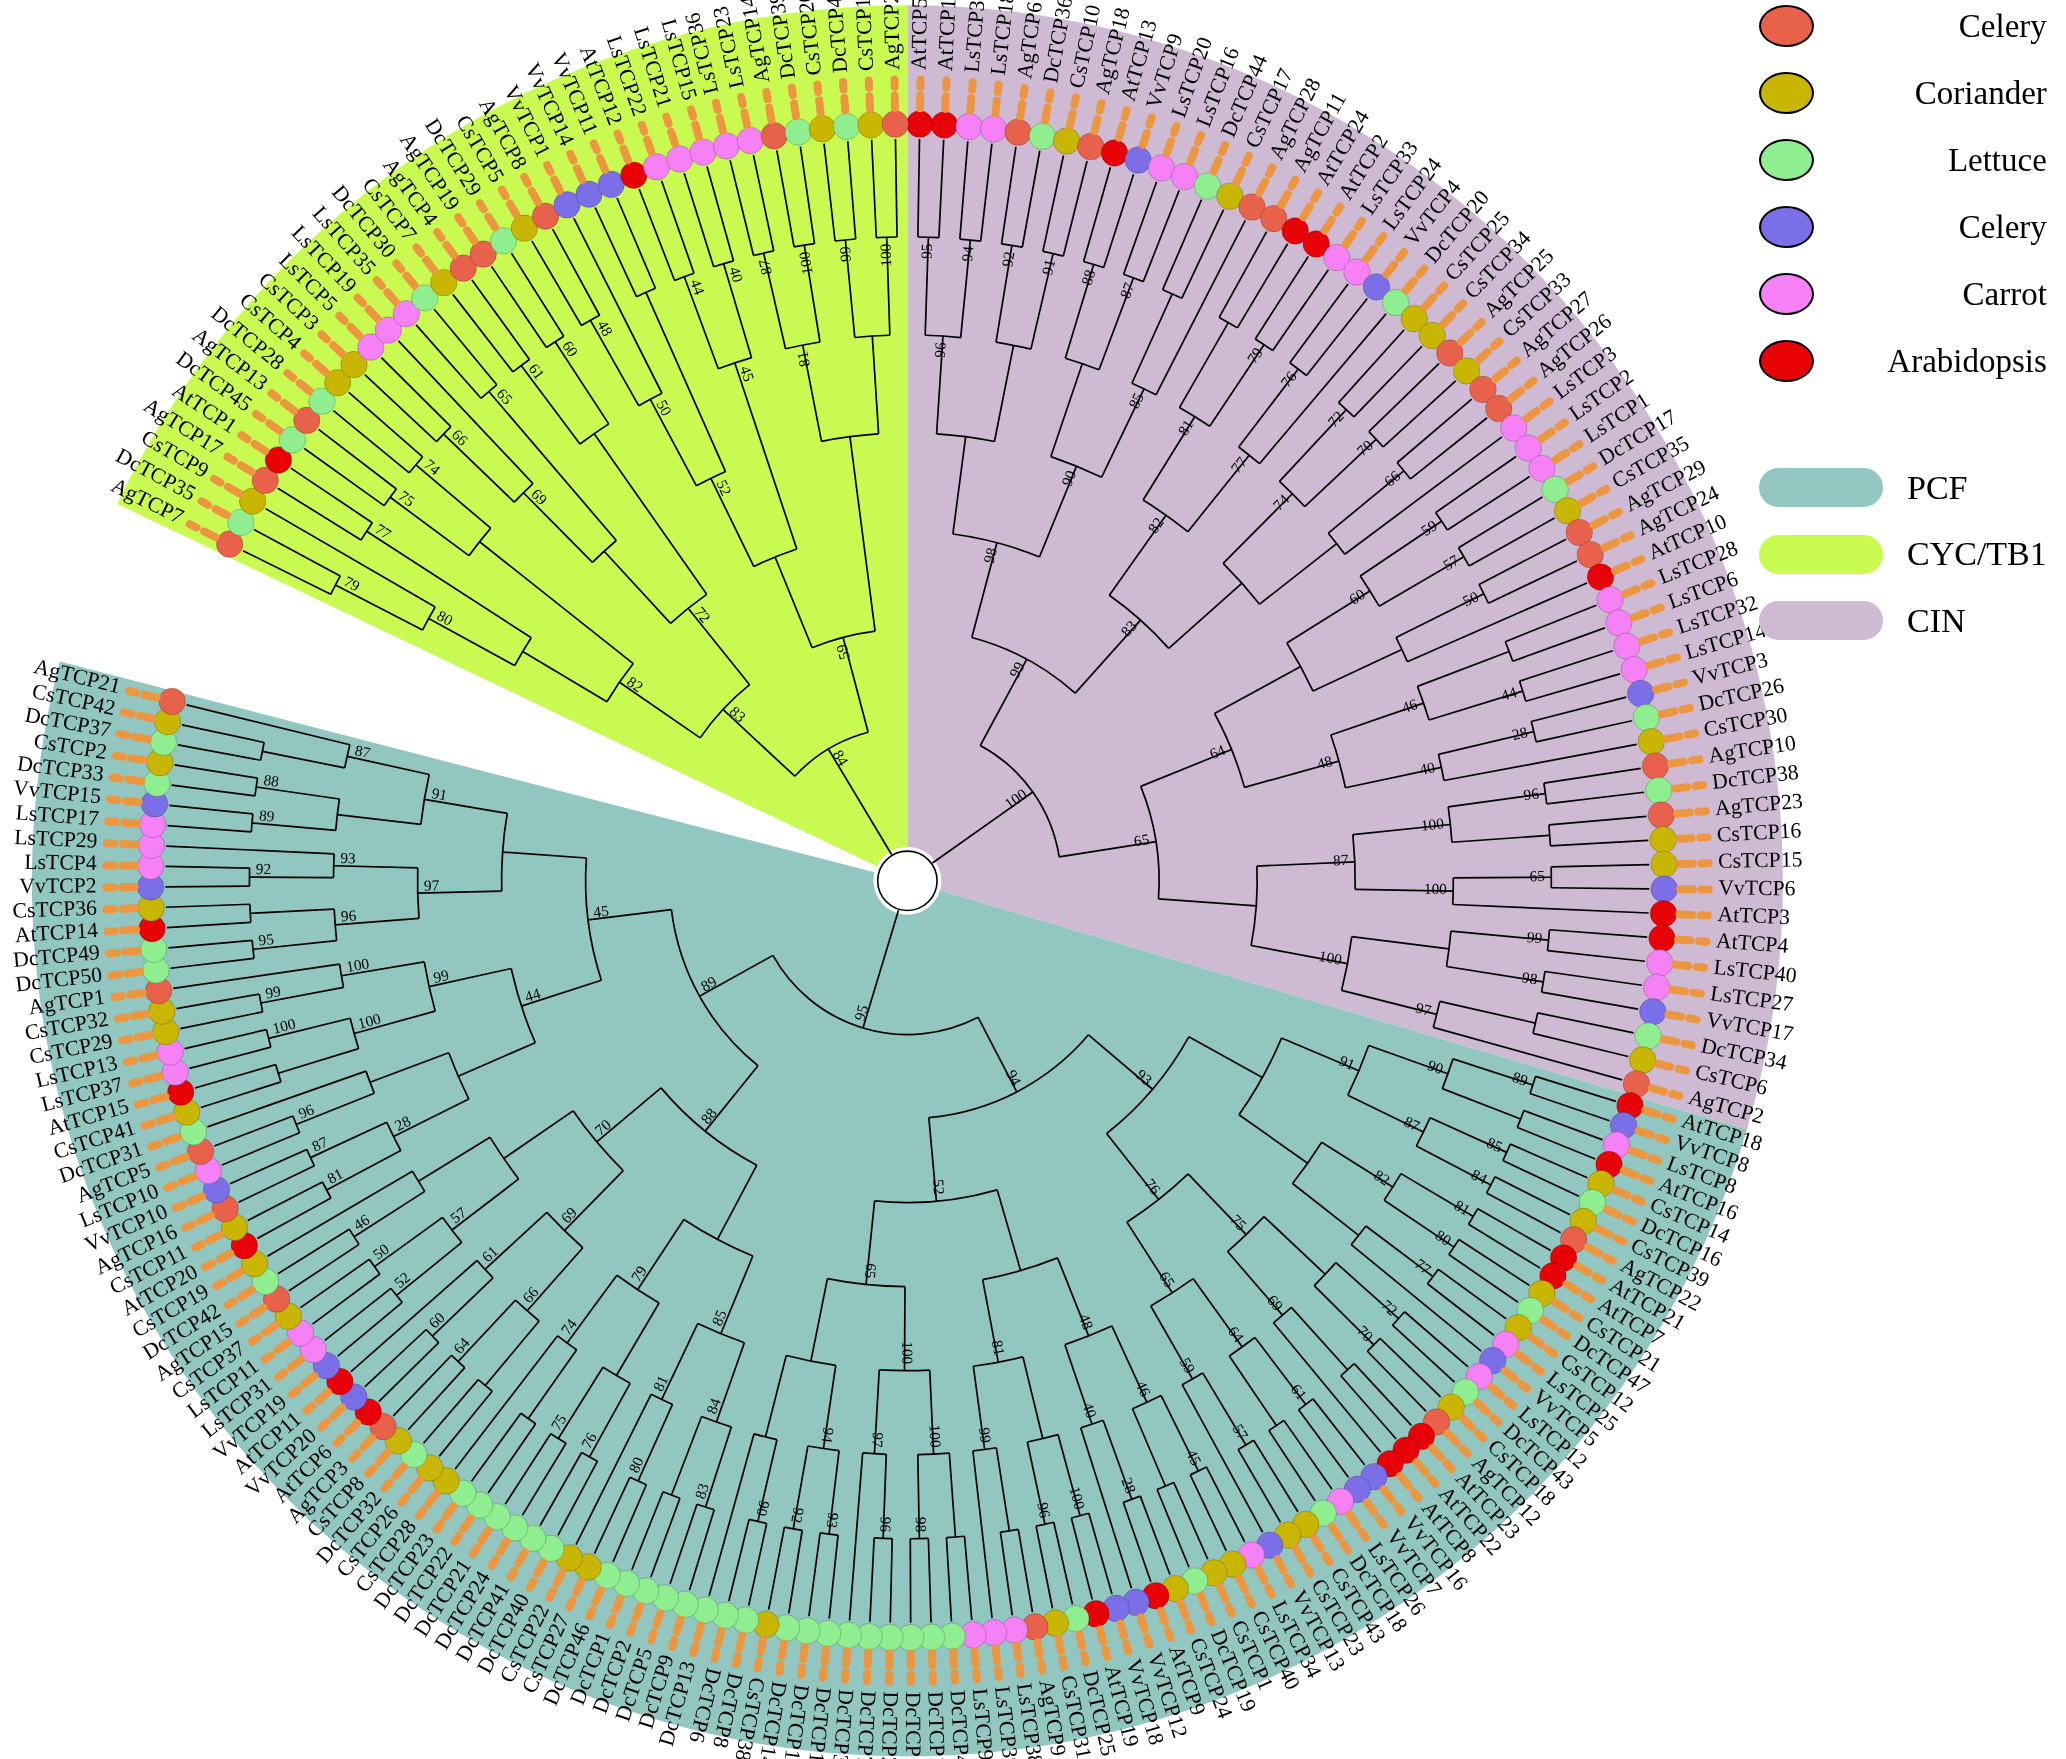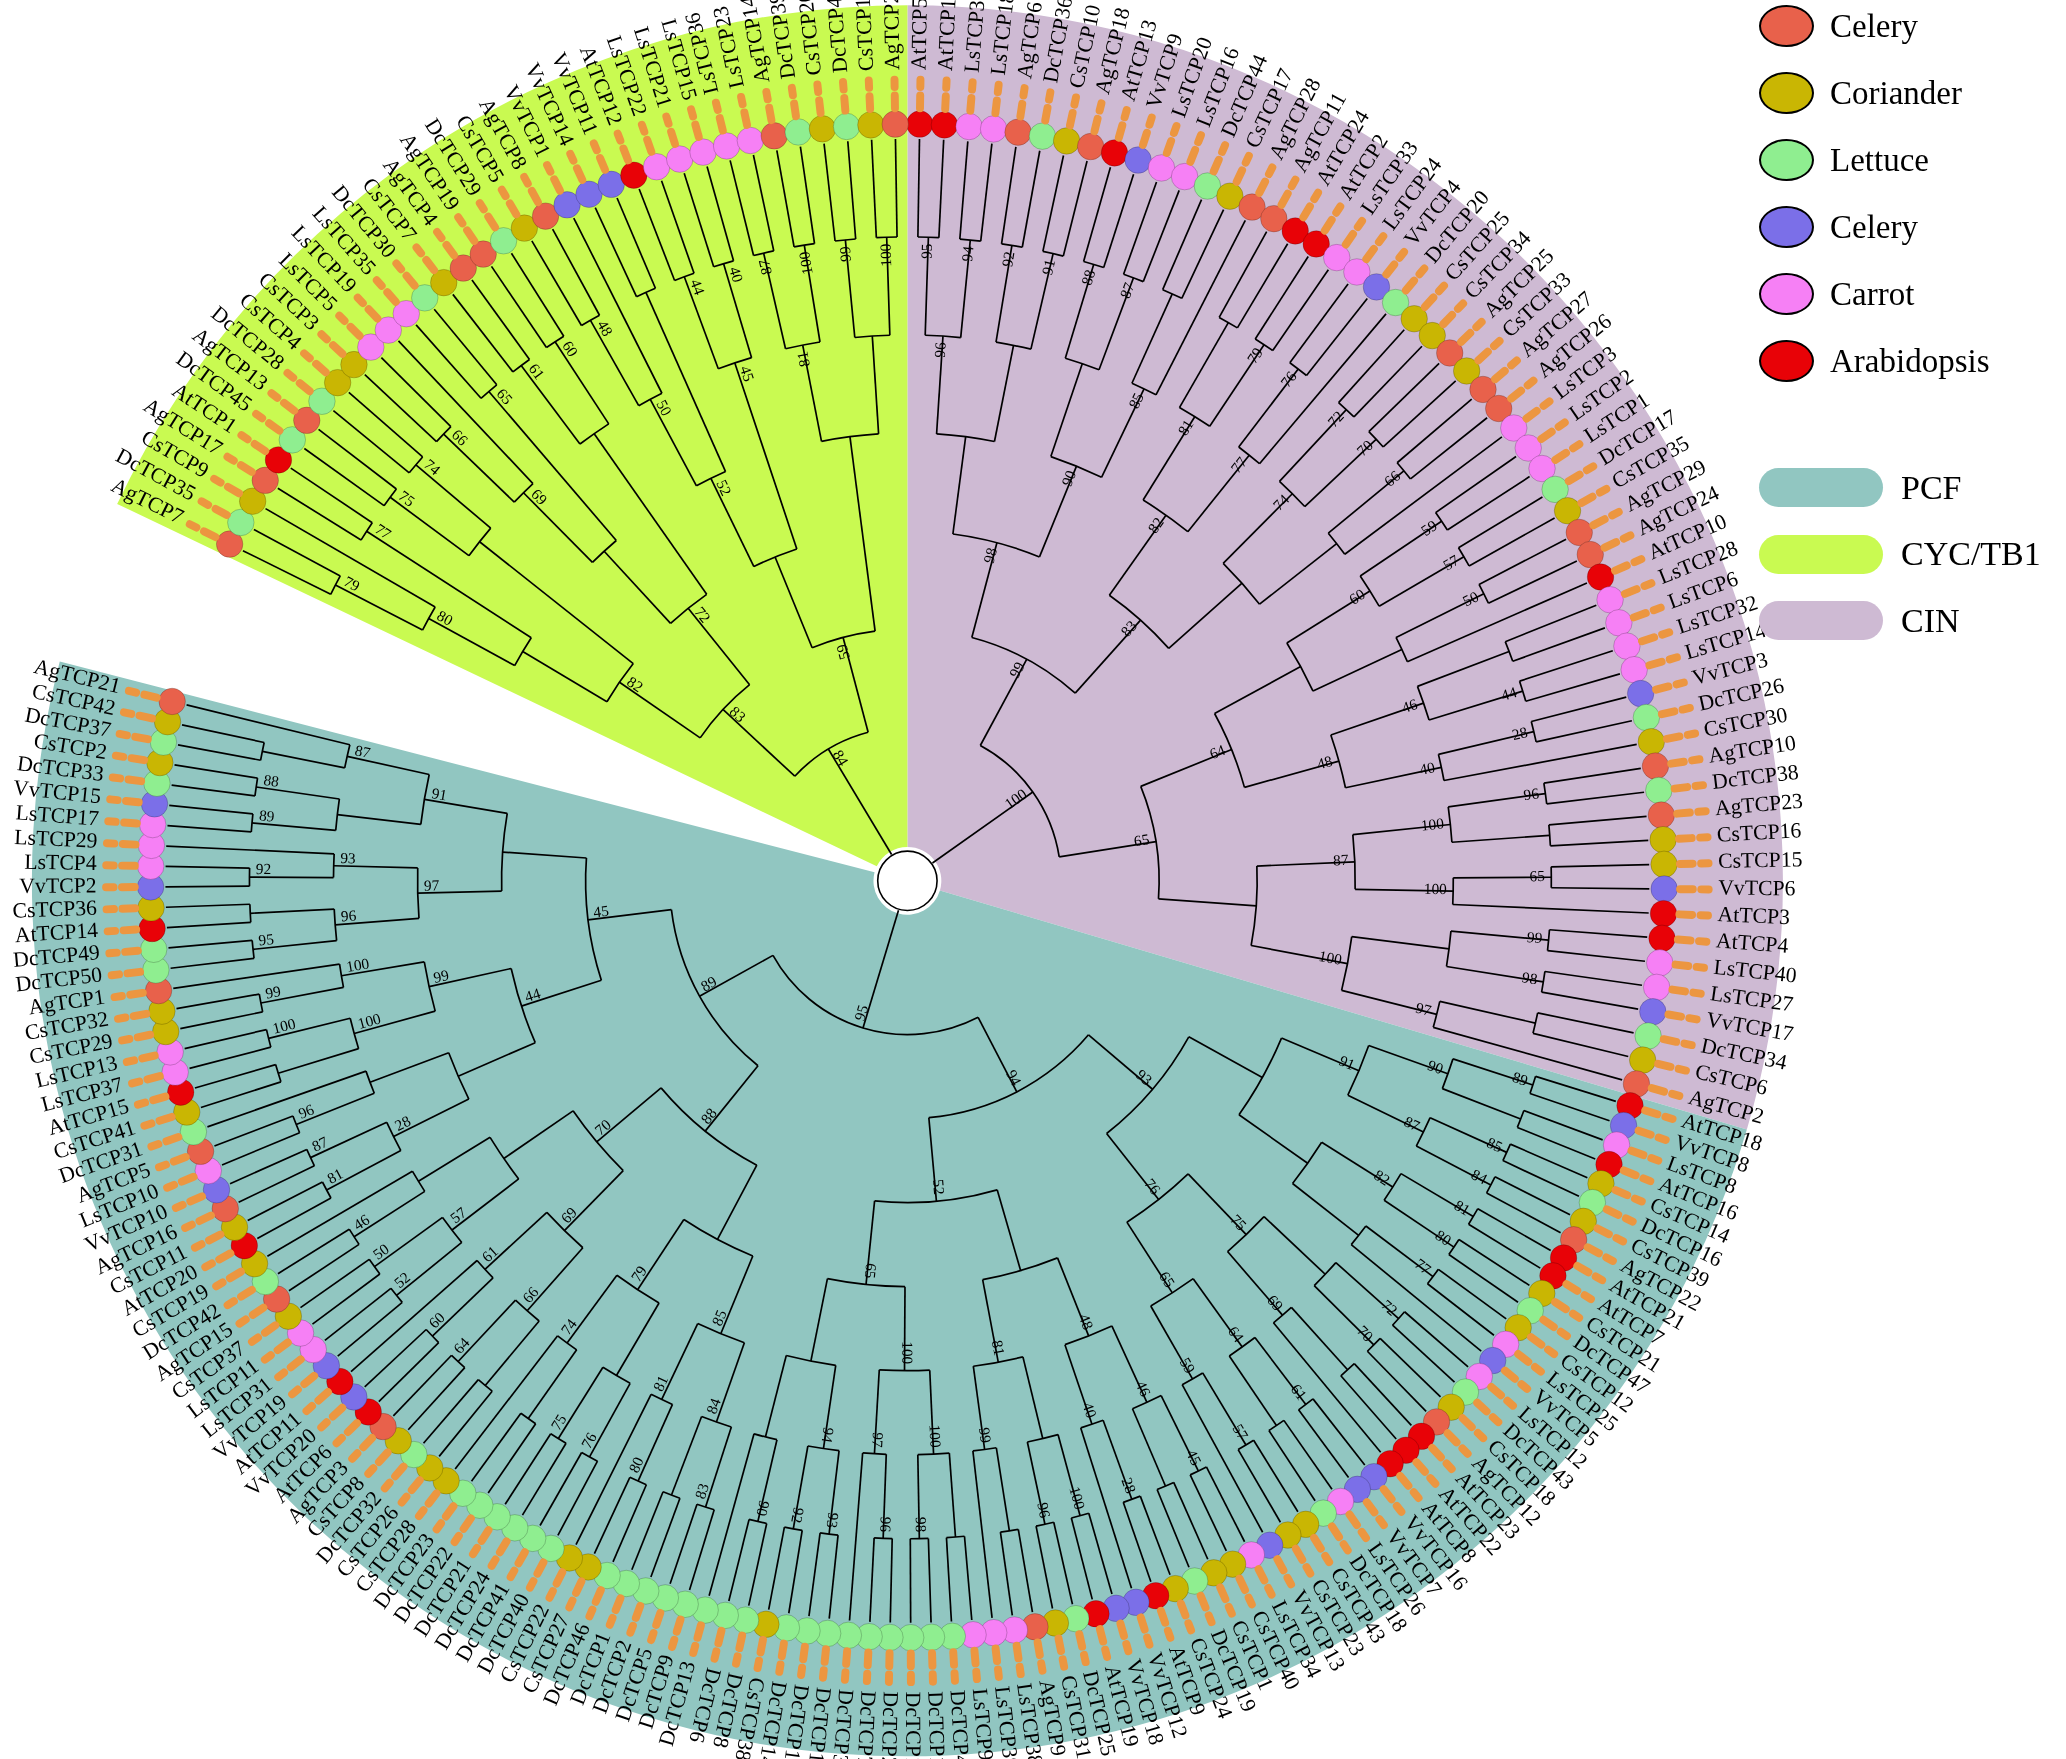--- a/index.html
+++ b/index.html
@@ -2,26 +2,26 @@
 <html style="font-size:8.5px"><head>
 <meta charset="utf-8">
 <style>
   html,body{margin:0;padding:0;background:#ffffff;}
   body{width:2066px;height:1759px;position:relative;font-family:"Liberation Serif",serif;overflow:hidden;}
   #stage{position:absolute;left:0;top:0;width:2066px;height:1759px;}
   svg{position:absolute;left:0;top:0;}
   .leaf-label{font-family:"Liberation Serif",serif;font-size:41px;fill:#000;}
   .boot-label{font-family:"Liberation Serif",serif;font-size:29px;fill:#000;}
   #legend{position:absolute;left:1759px;top:5.3px;display:flex;flex-direction:column;}
-  .leg-row{display:flex;align-items:center;margin-bottom:25px;}
+  .leg-row{display:flex;align-items:center;margin-bottom:25px;justify-content:space-between;}
   .leg-ellipse{width:51px;height:38px;border-radius:50%;border:2.1px solid #000;flex:0 0 auto;}
   .leg-text{margin-left:16px;font-size:33px;color:#000;white-space:nowrap;}
   #legend .spacer{height:61px;}
   .leg-pill{width:124px;height:39px;border-radius:19.6px;flex:0 0 auto;}
-  .leg-pill-text{margin-left:18px;font-size:34px;color:#000;white-space:nowrap;}
+  .leg-pill-text{margin-left:24px;font-size:34px;color:#000;white-space:nowrap;}
   .leg-clade-row{display:flex;align-items:center;margin-bottom:27.6px;}
 </style>
 </head>
 <body>
 
 <div id="stage">
   <svg id="tree-svg" width="2066" height="1759" viewBox="0 0 3898 3319">
       <path d="M 1712 1598 L 1712 10 A 1652 1652 0 0 1 3295.970202002255 2131.1933494508803 L 1773.3644630315644 1680.1769820610511 A 64 64 0 0 0 1712 1598 Z" fill="#CEBAD3" stroke="none"></path>
       <path d="M 1773.3644630315644 1680.1769820610511 L 3295.970202002255 2131.1933494508803 A 1652 1652 0 0 1 112.62009809536607 1248.3722333020628 L 1650.0385510158012 1645.9756797405157 A 64 64 0 0 0 1773.3644630315644 1680.1769820610511 Z" fill="#91C6C1" stroke="none"></path>
       <path d="M 1654.2345418016089 1634.447289804269 L 220.9291102540301 950.795668072697 A 1652 1652 0 0 1 1711.9999999999995 10 L 1712 1598 A 64 64 0 0 0 1654.2345418016089 1634.447289804269 Z" fill="#C9FA51" stroke="none"></path>

